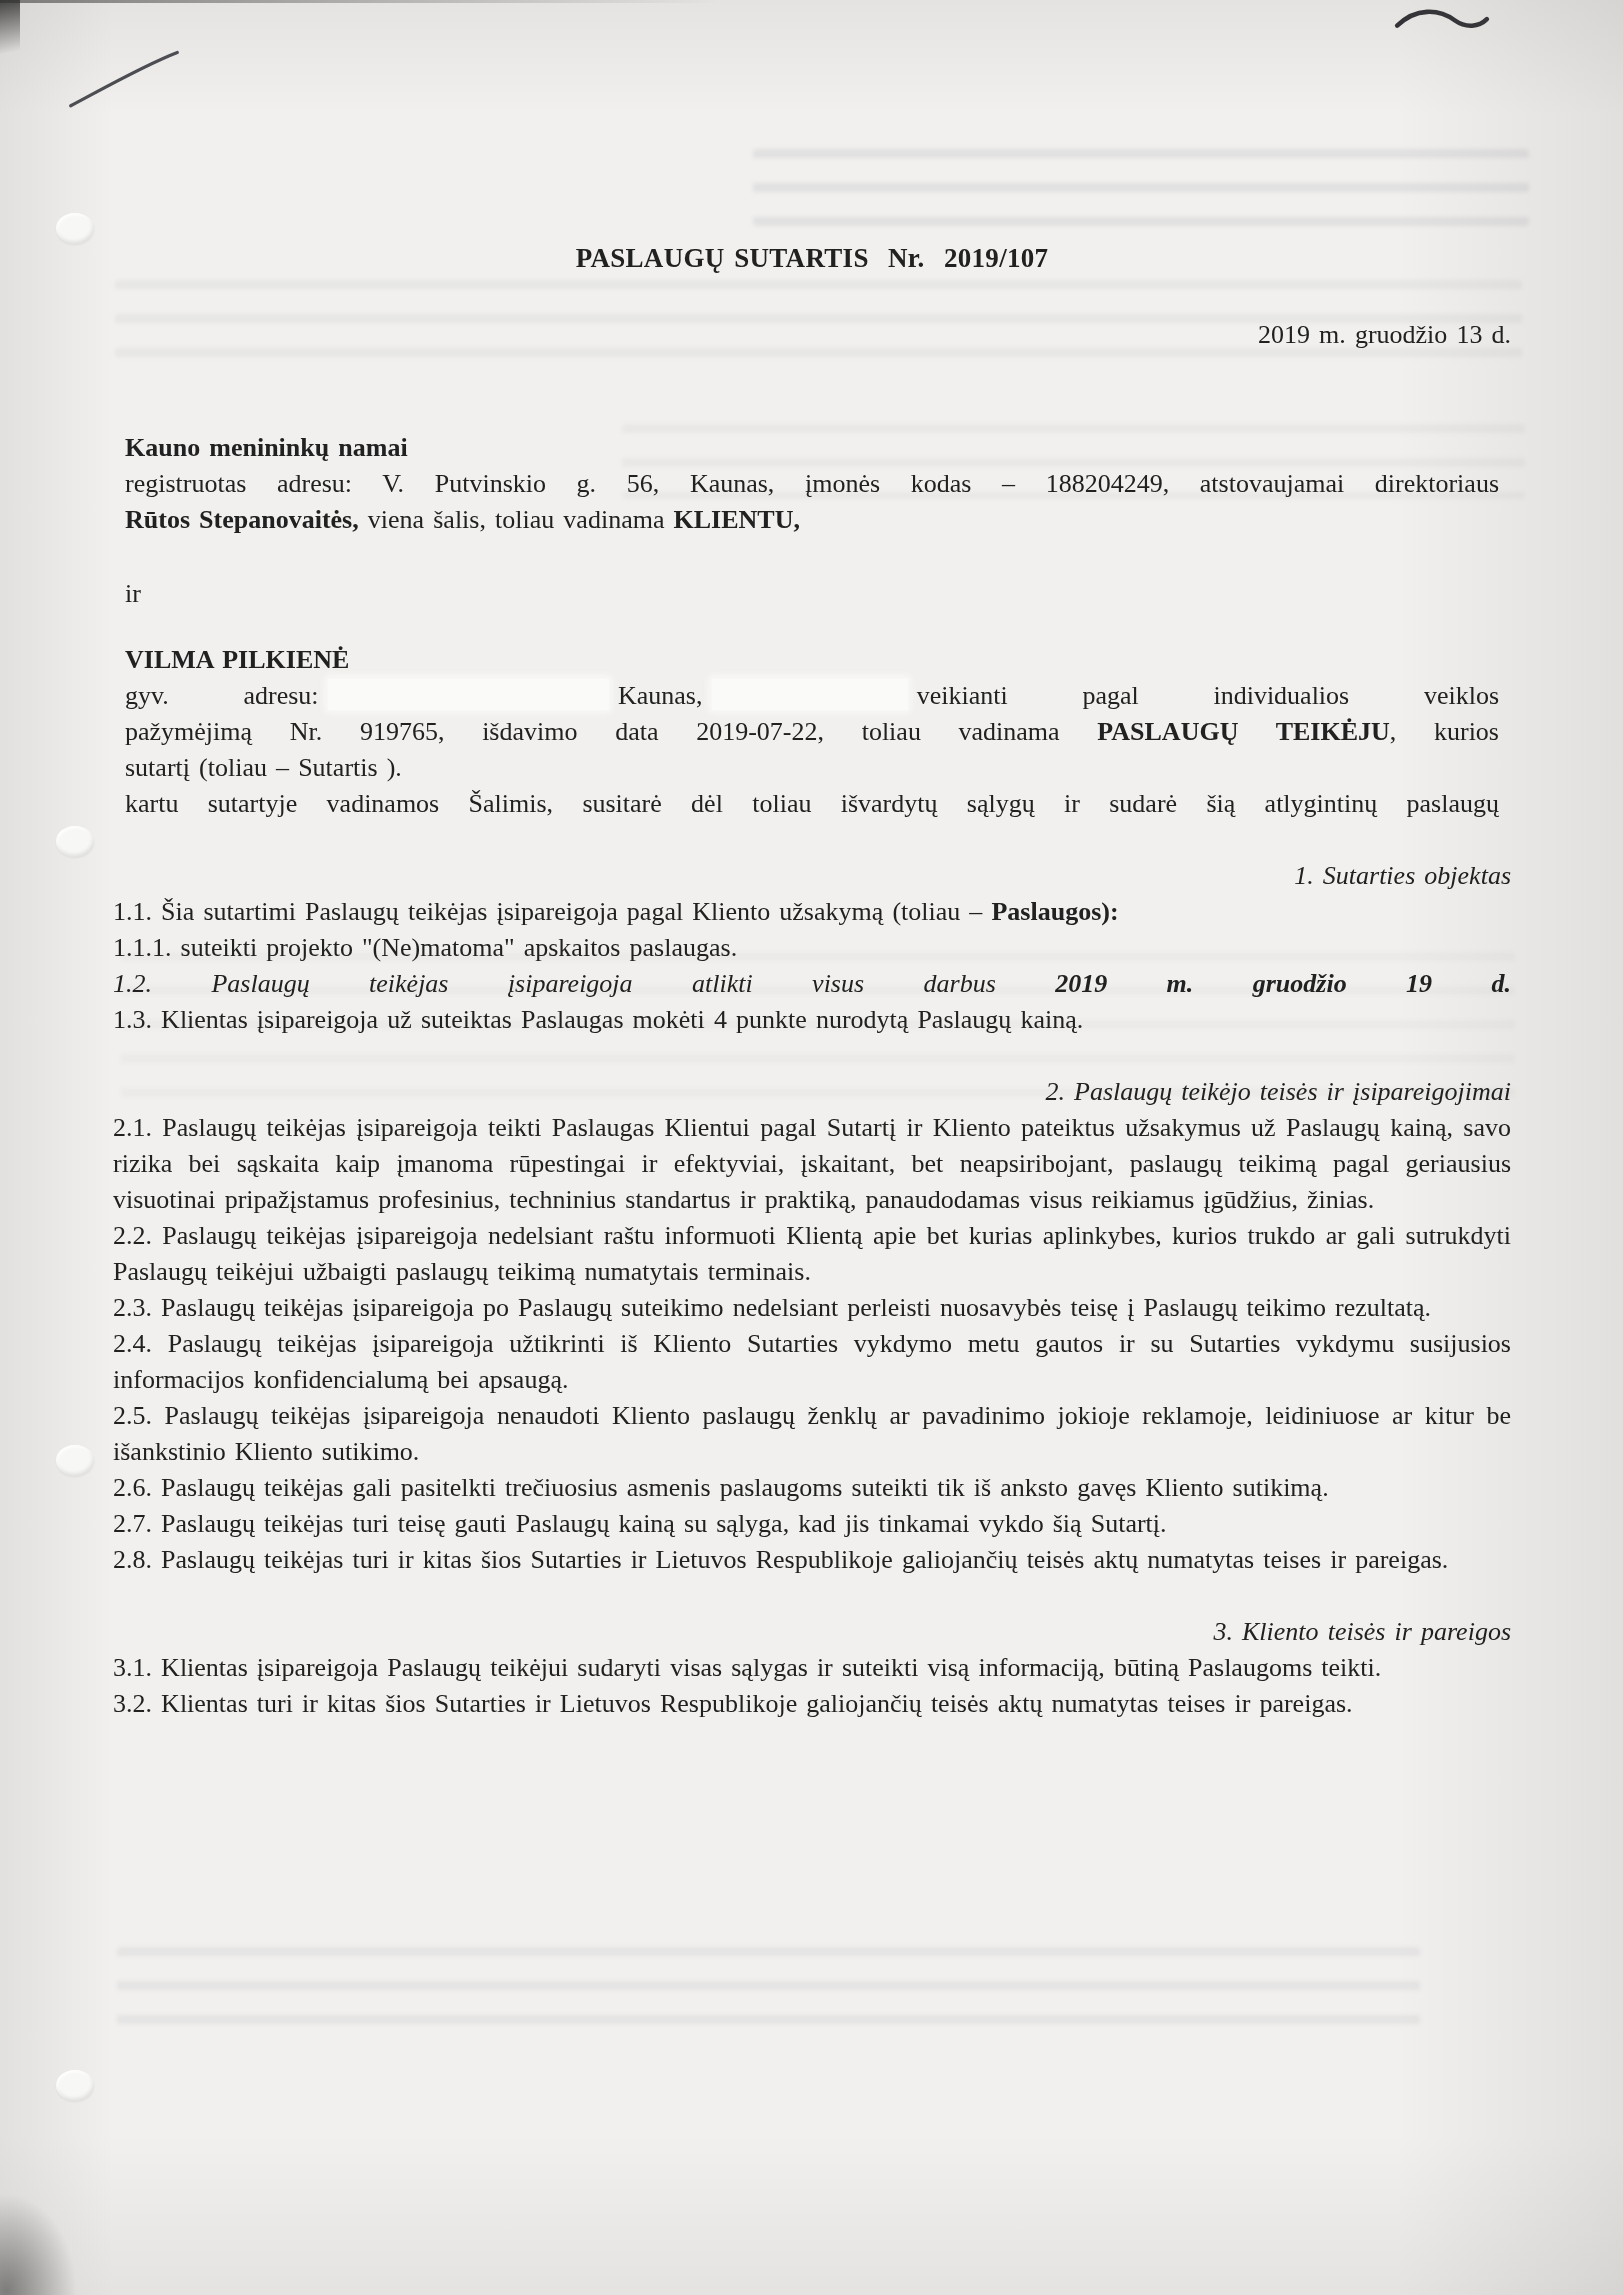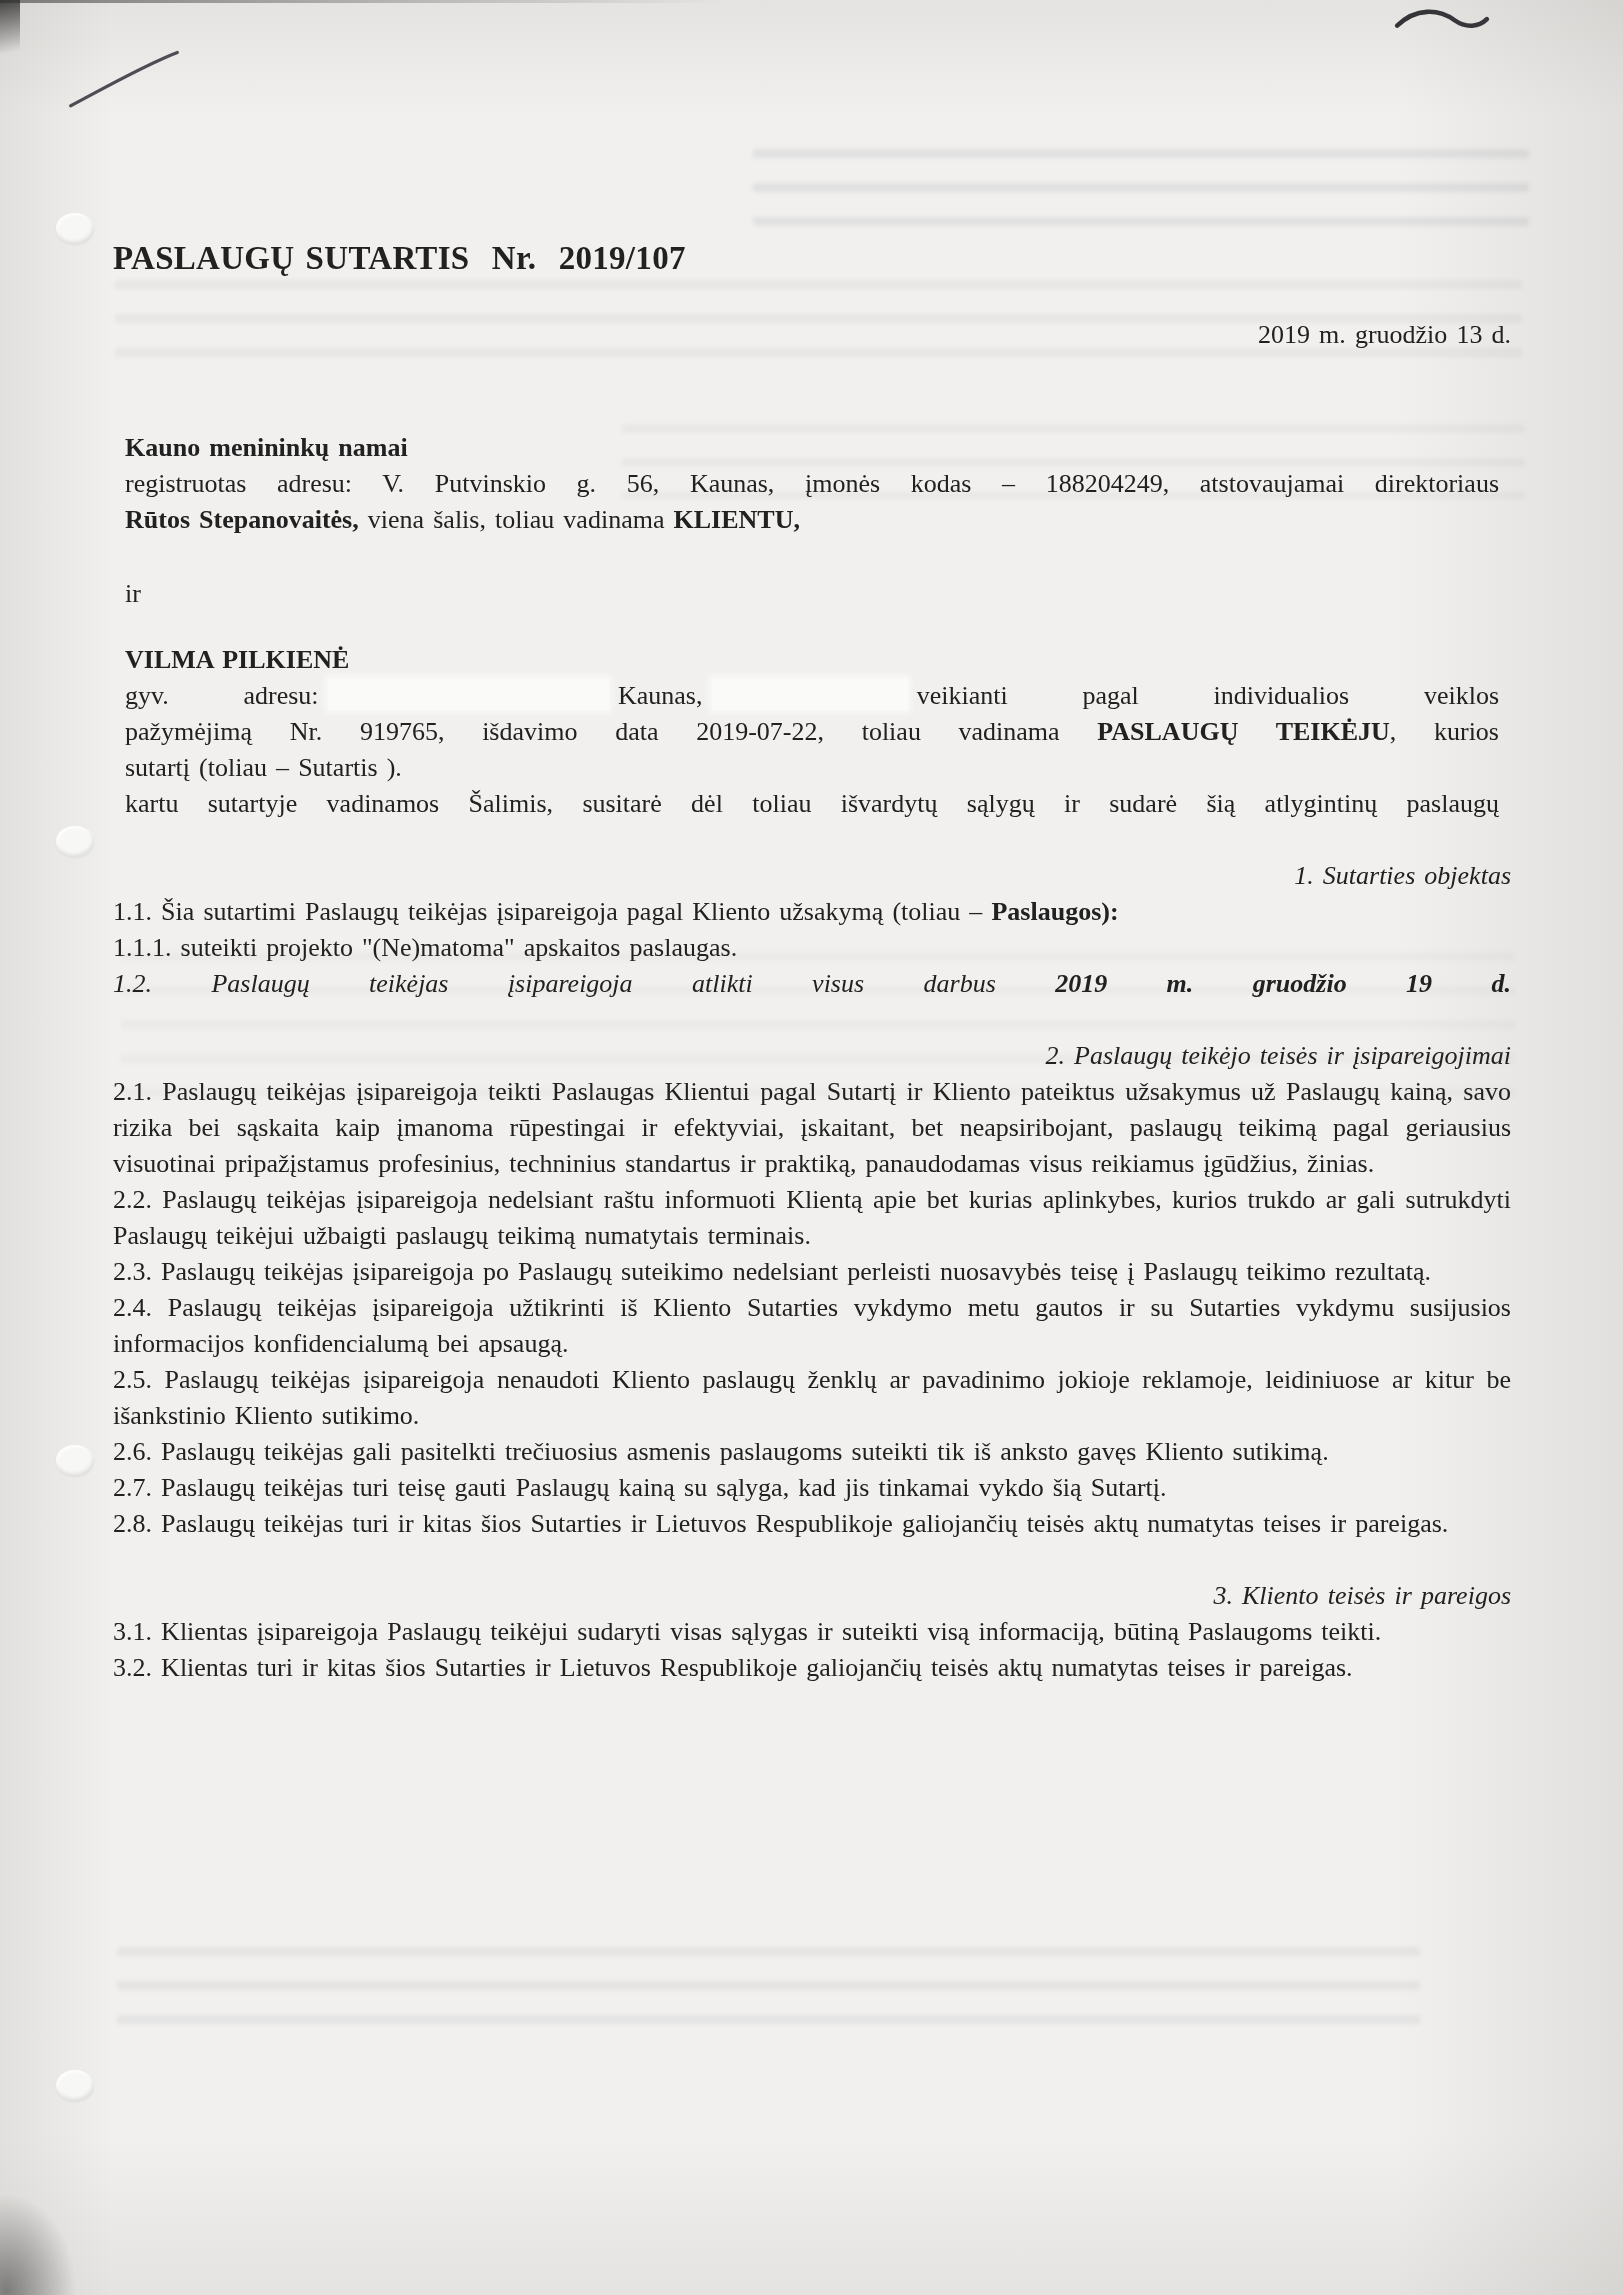--- a/index.html
+++ b/index.html
@@ -25,22 +25,22 @@
     top: 0;
     z-index: 2;
     font-size: 26px;
     line-height: 36px;
     word-spacing: 2.6px;
   }
   .b { font-weight: bold; }
   .title {
     margin: 0;
     padding-top: 240px;
-    text-align: left;
-    font-size: 33px;
+    text-align: center;
+    font-size: 27px;
     font-weight: bold;
     letter-spacing: 0.3px;
     white-space: pre-wrap;
   }
   .center { text-align: right; margin: 0; }
   .date { margin-top: 41px; }
   .city { margin-top: 34px; }
   .para { margin: 12px; }
   .client { margin-top: 77px; }
   .connector { margin-top: 38px; }
@@ -166,20 +166,21 @@
       <div class="line just">
         <span>kartu sutartyje vadinamos Šalimis, susitarė dėl toliau išvardytų sąlygų ir sudarė šią atlygintinų paslaugų</span>
       </div>
     </div>
 
     <div id="sections">
         <p class="sec-heading">1. Sutarties objektas</p>
         <p class="clause"><span>1.1. Šia sutartimi Paslaugų teikėjas įsipareigoja pagal Kliento užsakymą (toliau – </span><span class="b">Paslaugos):</span></p>
         <p class="clause"><span>1.1.1. suteikti projekto "(Ne)matoma" apskaitos paslaugas.</span></p>
         <p class="clause spread"><span>1.2. Paslaugų teikėjas įsipareigoja atlikti visus darbus </span><span class="b">2019 m. gruodžio 19 d.</span></p>
+        <p class="clause"><span>1.3. Klientas įsipareigoja už suteiktas Paslaugas mokėti 4 punkte nurodytą Paslaugų kainą.</span></p>
         <p class="sec-heading">2. Paslaugų teikėjo teisės ir įsipareigojimai</p>
         <p class="clause"><span>2.1. Paslaugų teikėjas įsipareigoja teikti Paslaugas Klientui pagal Sutartį ir Kliento pateiktus užsakymus už Paslaugų kainą, savo rizika bei sąskaita kaip įmanoma rūpestingai ir efektyviai, įskaitant, bet neapsiribojant, paslaugų teikimą pagal geriausius visuotinai pripažįstamus profesinius, techninius standartus ir praktiką, panaudodamas visus reikiamus įgūdžius, žinias.</span></p>
         <p class="clause"><span>2.2. Paslaugų teikėjas įsipareigoja nedelsiant raštu informuoti Klientą apie bet kurias aplinkybes, kurios trukdo ar gali sutrukdyti Paslaugų teikėjui užbaigti paslaugų teikimą numatytais terminais.</span></p>
         <p class="clause"><span>2.3. Paslaugų teikėjas įsipareigoja po Paslaugų suteikimo nedelsiant perleisti nuosavybės teisę į Paslaugų teikimo rezultatą.</span></p>
         <p class="clause"><span>2.4. Paslaugų teikėjas įsipareigoja užtikrinti iš Kliento Sutarties vykdymo metu gautos ir su Sutarties vykdymu susijusios informacijos konfidencialumą bei apsaugą.</span></p>
         <p class="clause"><span>2.5. Paslaugų teikėjas įsipareigoja nenaudoti Kliento paslaugų ženklų ar pavadinimo jokioje reklamoje, leidiniuose ar kitur be išankstinio Kliento sutikimo.</span></p>
         <p class="clause"><span>2.6. Paslaugų teikėjas gali pasitelkti trečiuosius asmenis paslaugoms suteikti tik iš anksto gavęs Kliento sutikimą.</span></p>
         <p class="clause"><span>2.7. Paslaugų teikėjas turi teisę gauti Paslaugų kainą su sąlyga, kad jis tinkamai vykdo šią Sutartį.</span></p>
         <p class="clause"><span>2.8. Paslaugų teikėjas turi ir kitas šios Sutarties ir Lietuvos Respublikoje galiojančių teisės aktų numatytas teises ir pareigas.</span></p>
         <p class="sec-heading">3. Kliento teisės ir pareigos</p>

